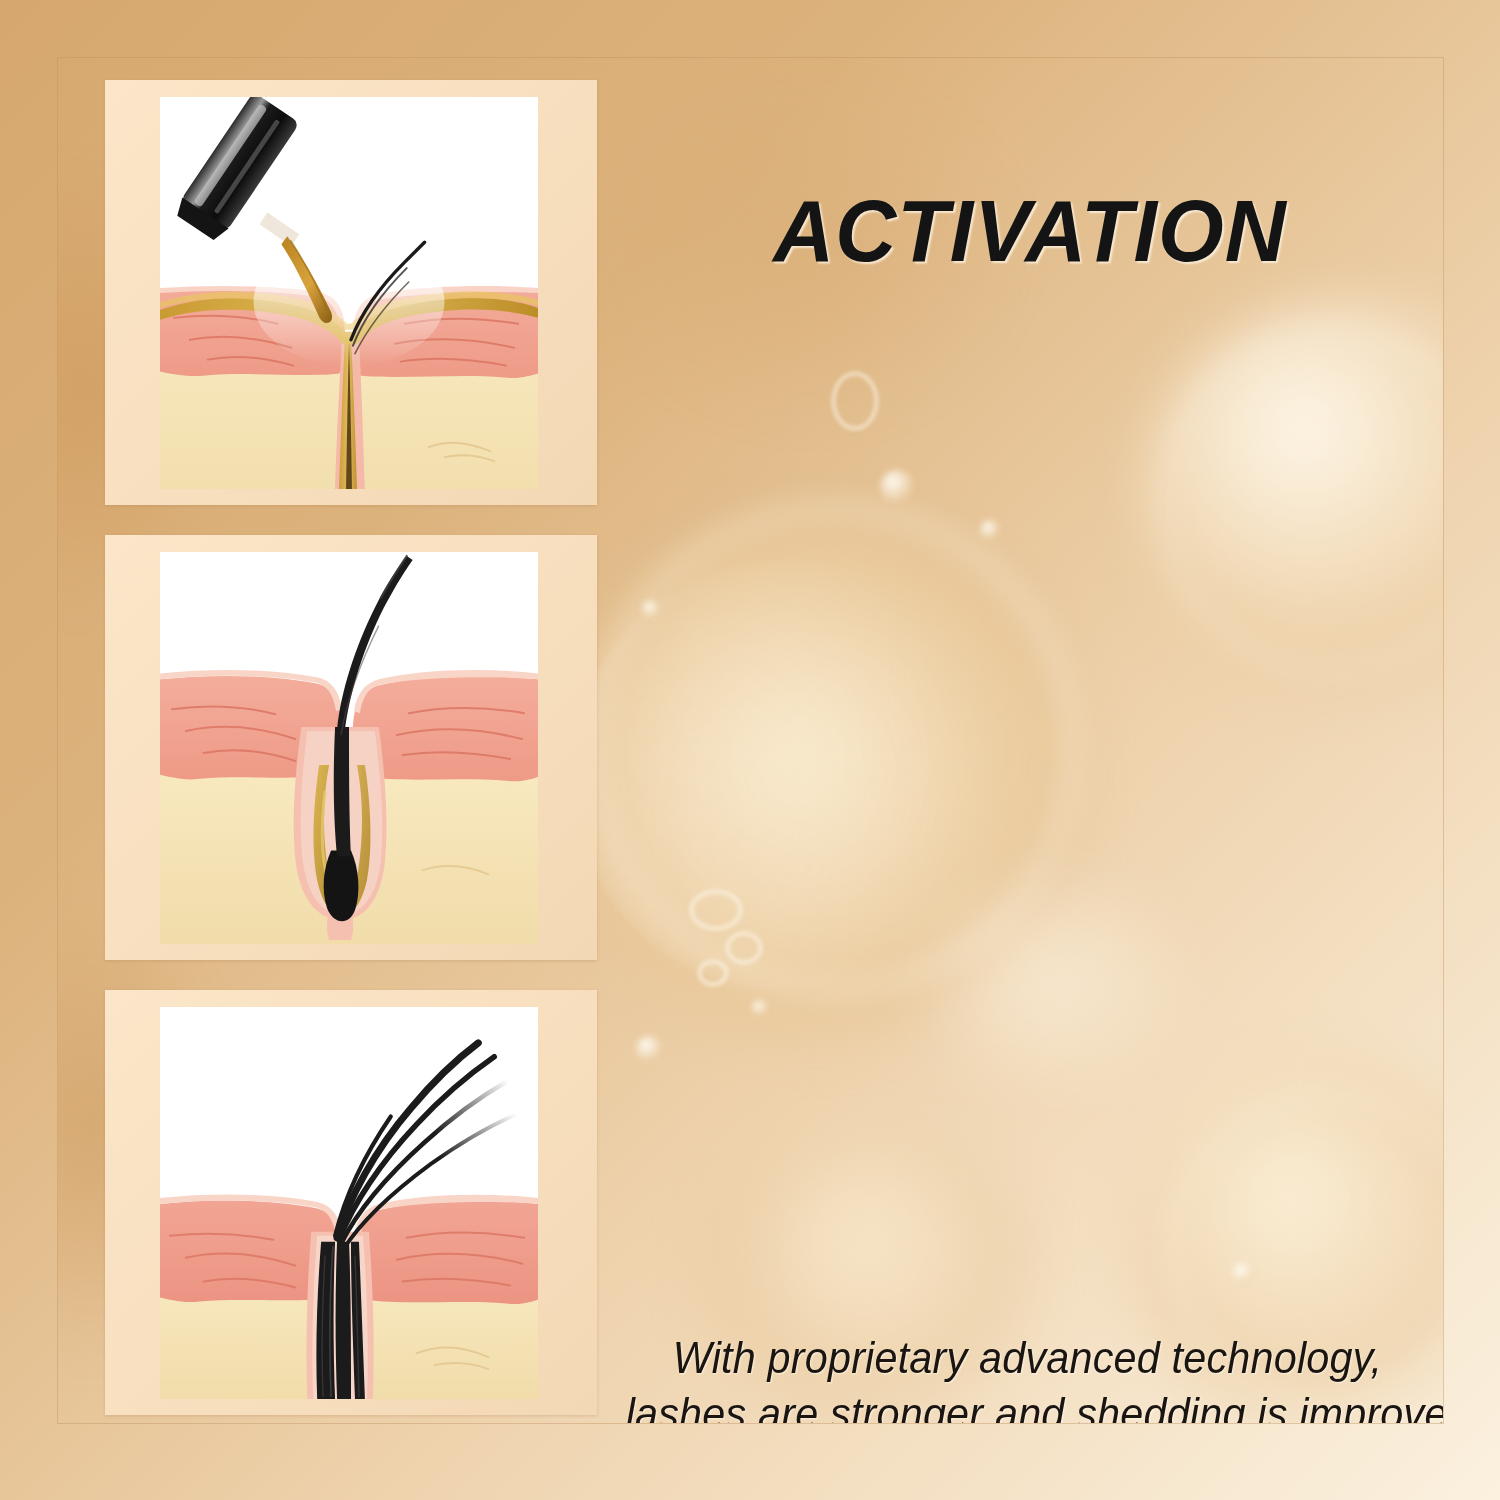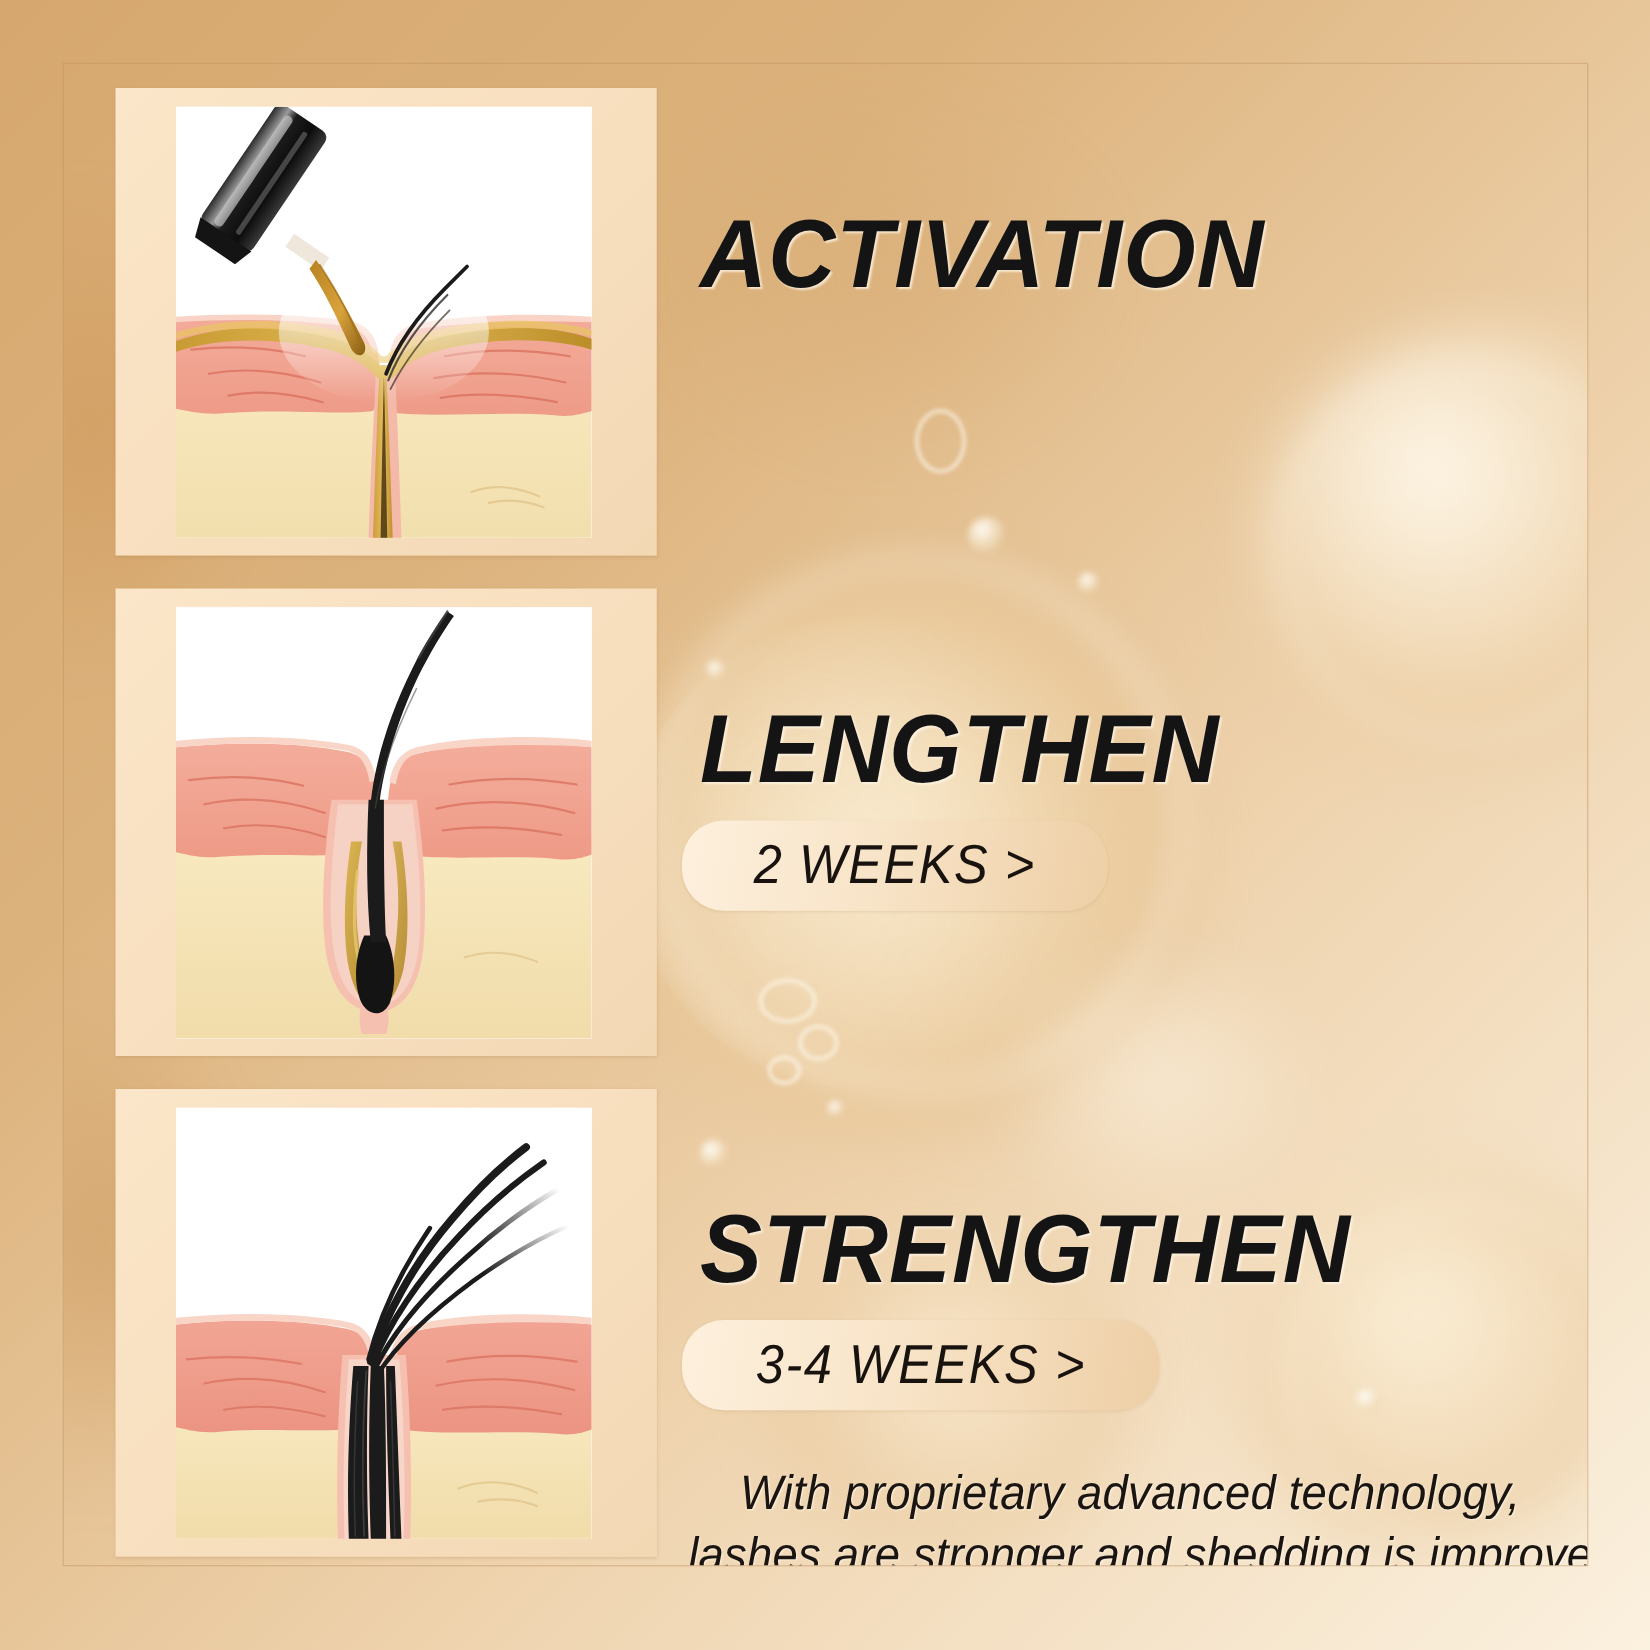--- a/index.html
+++ b/index.html
@@ -122,21 +122,21 @@
     background: #ffffff;
     overflow: hidden;
   }
   .panel-img svg { display: block; width: 100%; height: 100%; }
 
   
   .step {
     position: absolute;
     left: 620px;
     width: 820px;
-    text-align: left;
+    text-align: center;
   }
   .step-1 { top: 186px; }
   .step-2 { top: 636px; }
   .step-3 { top: 1090px; }
 
   .step-title {
     font-family: "Liberation Sans", "DejaVu Sans", sans-serif;
     font-weight: 700;
     font-style: italic;
     font-size: 88px;
@@ -441,33 +441,21 @@
             </svg>
           </div>
         </div>
 
       </div>
 
       <div class="step step-1">
         <div class="step-title">ACTIVATION</div>
       </div>
 
-      <div class="step step-2">
-        <div class="step-title">LENGTHEN</div>
-        <div class="badge">
-          <span class="badge-text">2 WEEKS &gt;</span>
-        </div>
-      </div>
-
-      <div class="step step-3">
-        <div class="step-title">STRENGTHEN</div>
-        <div class="badge">
-          <span class="badge-text">3-4 WEEKS &gt;</span>
-        </div>
-      </div>
+
 
       <div class="caption">
         <span class="cap-line">With proprietary advanced technology,</span>
         <span class="cap-line">lashes are stronger and shedding is improved</span>
       </div>
 
     </div>
   </div>
 </div>
 

